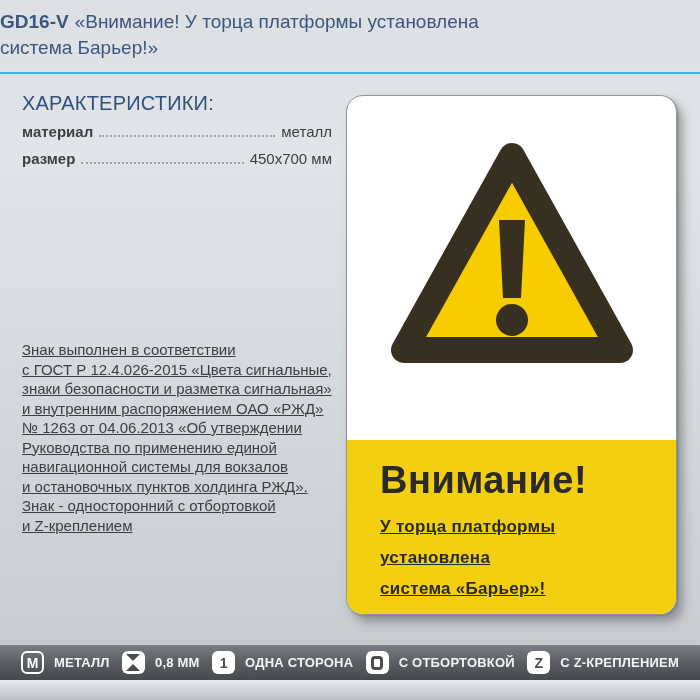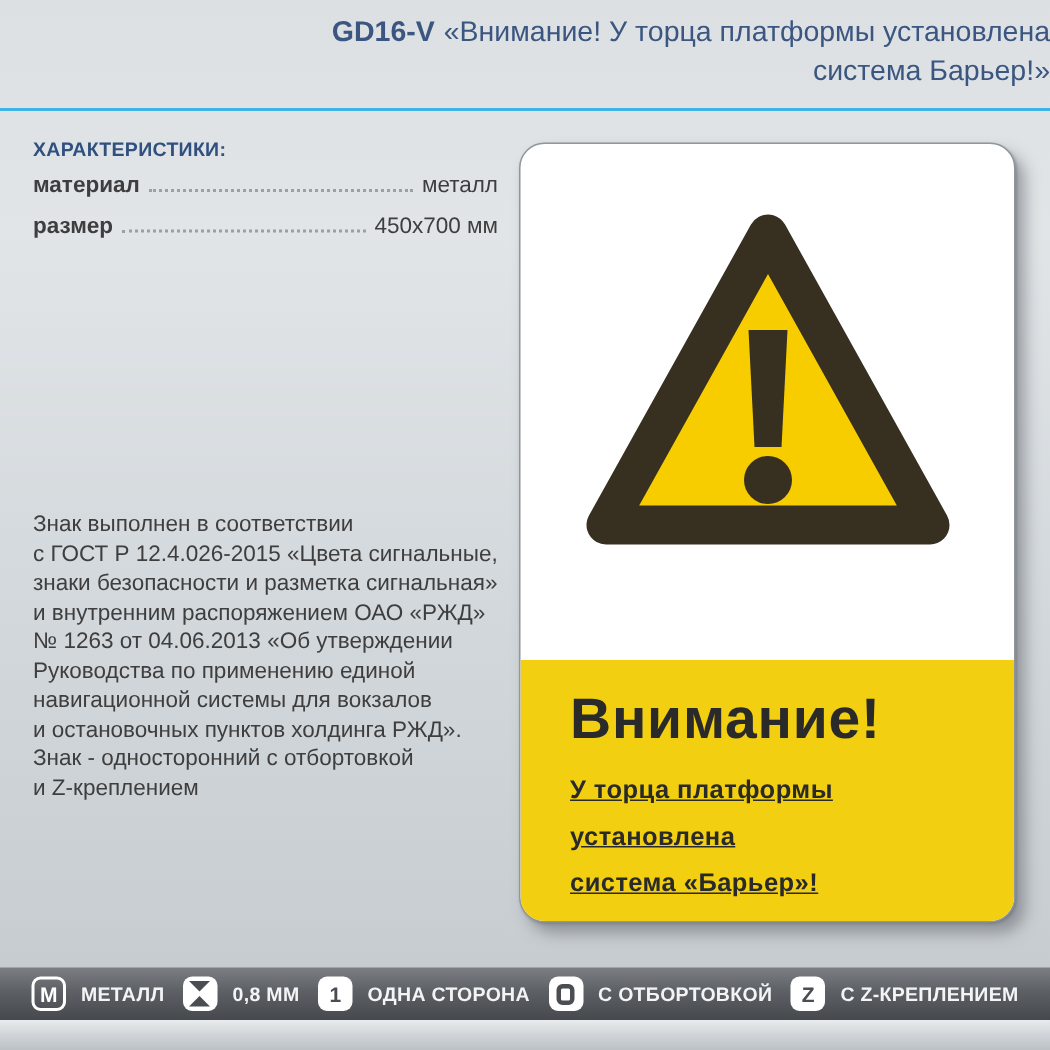--- a/index.html
+++ b/index.html
@@ -3,35 +3,35 @@
 <meta charset="utf-8">
 <style>
   * { margin:0; padding:0; box-sizing:border-box; }
   html,body { width:700px; height:700px; }
   body { font-family:"Liberation Sans", sans-serif; }
   .page{
     position:relative; width:700px; height:700px; overflow:hidden;
     background:linear-gradient(180deg,#dce0e3 0%, #e1e5e8 22%, #d4d9dd 55%, #c9ced2 88%, #c2c7cb 100%);
   }
   
-  .header{ position:absolute; top:0; left:0; width:700px; height:72px; padding-top:9px; text-align:right; }
+  .header{ position:absolute; top:0; left:0; width:700px; height:72px; padding-top:9px; text-align:left; }
   .header .line{ font-size:19px; line-height:26px; color:#3b5680; }
   .header .code{ font-weight:bold; margin-right:6px; }
   .divider{ position:absolute; top:72px; left:0; width:700px; height:2px; background:#3cb4e4; }
   
-  .section-heading{ font-size:13px; font-weight:bold; color:#30507f; letter-spacing:.2px; }
+  .section-heading{ font-size:20px; font-weight:normal; color:#30507f; letter-spacing:.2px; }
   .chars{ position:absolute; left:22px; top:92px; width:310px; }
   .chars .section-heading{ margin-bottom:8px; }
   .char-row{ display:flex; align-items:baseline; height:27px; font-size:15px; color:#3e3e3e;justify-content:center; }
   .char-row .lbl{ font-weight:bold; white-space:nowrap; }
   .char-row .leader{ flex:1; border-bottom:2px dotted #9aa0a5; margin:0 6px 3px 6px; }
   .char-row .val{ white-space:nowrap; }
   .descr{ position:absolute; left:22px; top:340px; width:322px; }
   .descr .section-heading{ margin-bottom:9px; }
-  .descr .text{ font-size:15px; line-height:19.5px; color:#3e3e3e; white-space:pre-line; }
+  .descr .text{ font-size:15px; line-height:19.5px; color:#3e3e3e; white-space:pre-line;text-decoration:underline; }
   
   .sign-card{
     position:absolute; left:346px; top:95px; width:331px; height:520px;
     background:#ffffff; border:1px solid #90969a; border-radius:17px;
     box-shadow:6px 7px 10px rgba(85,90,97,.5), 1px 1px 2px rgba(85,90,97,.4);
     overflow:hidden;
   }
   .warning-triangle{ position:absolute; left:36px; top:44px; }
   .sign-yellow{
     position:absolute; left:0; top:344px; width:100%; height:176px;

